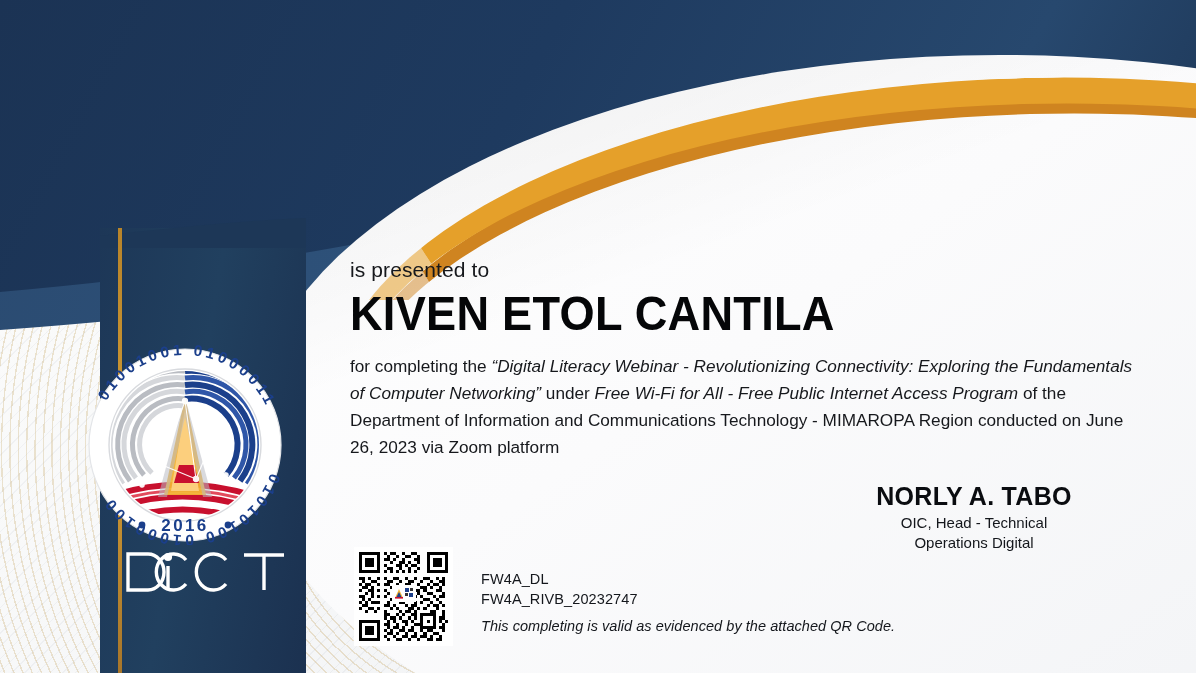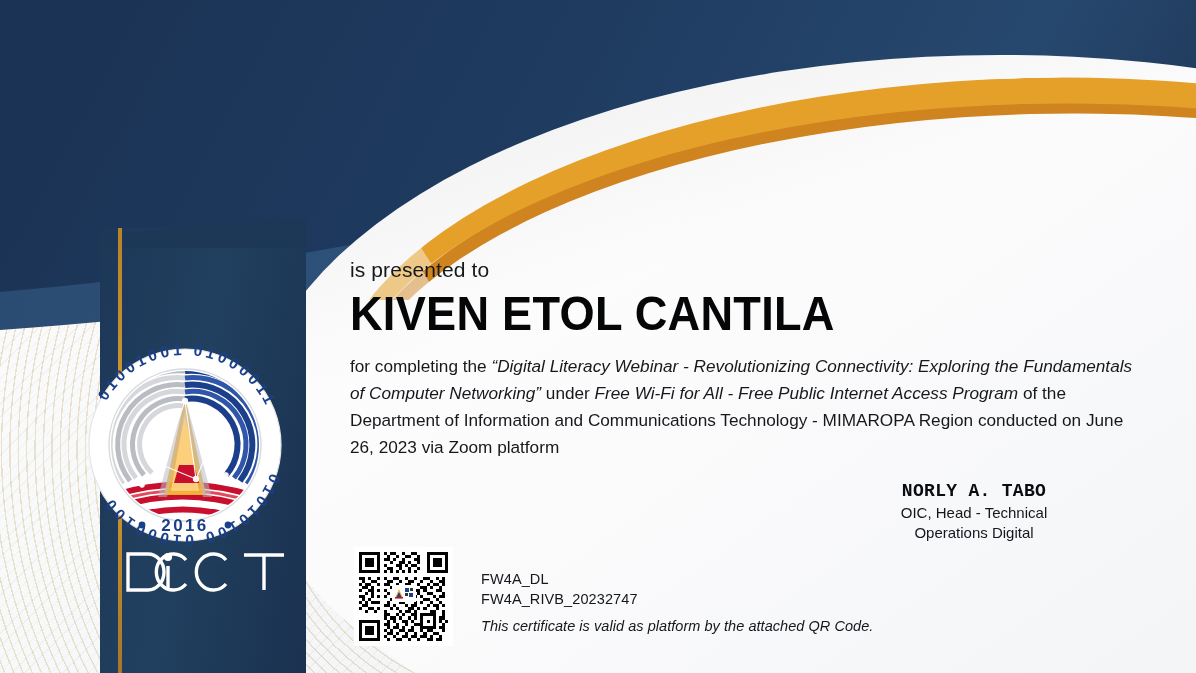--- a/index.html
+++ b/index.html
@@ -244,26 +244,25 @@
 
   
   .signature {
     position:absolute;
     right:62px; top:480px;
     width:320px;
     text-align:center;
     z-index:20;
   }
   .sig-name {
-    font-size:18px;
+    font-size:25px;
     font-weight:bold;
     color:#0a0c10;
     letter-spacing:0.3px;
     line-height:1.3;
-    font-family:Liberation Mono, monospace;
   }
   .sig-role {
     font-size:15px;
     color:#14171c;
     line-height:1.34;
   }
 
   
   .qr-box {
     position:absolute;
@@ -676,16 +675,16 @@
       <rect x="12" y="2" width="4" height="4" fill="#1b3f8b"></rect>
       <rect x="17" y="2" width="3" height="3" fill="#333333"></rect>
       <rect x="12" y="7" width="3" height="3" fill="#333333"></rect>
       <rect x="16" y="7" width="4" height="4" fill="#1b3f8b"></rect>
     </svg>
   </div>
 
   <div class="ref-block">
     <div class="ref-line">FW4A_DL</div>
     <div class="ref-line">FW4A_RIVB_20232747</div>
-    <div class="validity">This certificate is valid as platform by the attached QR Code.</div>
+    <div class="validity">This completing is valid as evidenced by the attached QR Code.</div>
   </div>
 
 </div>
 
 </body></html>

